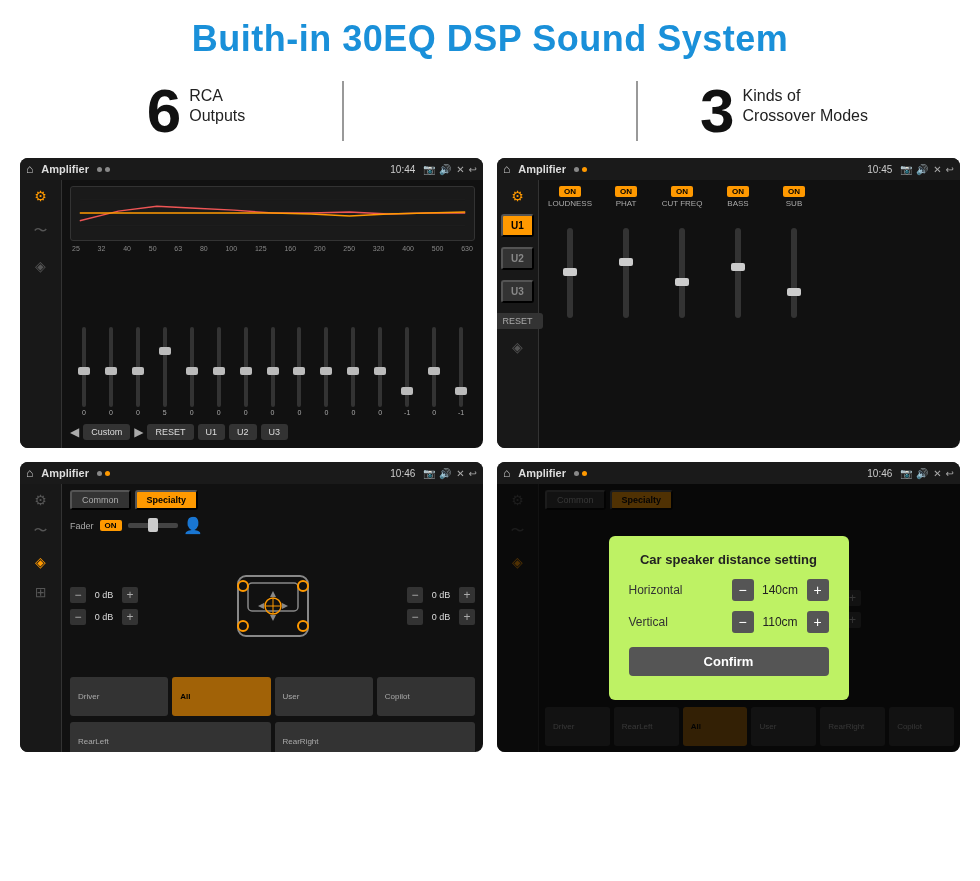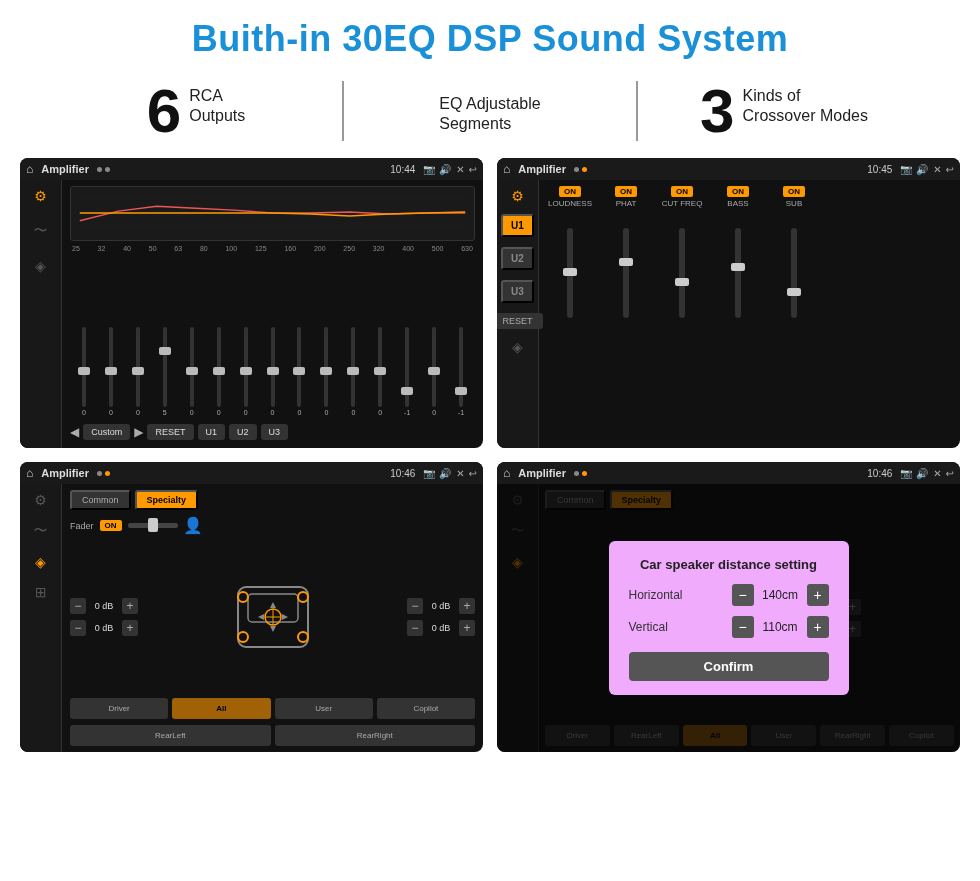--- a/index.html
+++ b/index.html
@@ -394,47 +394,47 @@
     .cross-bottom {
       display: flex;
       gap: 4px;
       flex-wrap: wrap;
     }
     .cross-bottom-btn {
       background: #333;
       color: #aaa;
       border: none;
       border-radius: 3px;
-      padding: 6px 8px;
+      padding: 15px 8px;
       font-size: 8px;
       cursor: pointer;
       flex: 1;
-      text-align: center;
+      text-align: left;
     }
     .cross-bottom-btn.highlight { background: #a16207; color: #000; font-weight: 700; }
 
     
     .screen4-content {
       display: flex;
       height: calc(100% - 22px);
       position: relative;
     }
     .dialog-overlay {
       position: absolute;
       top: 0; left: 0; right: 0; bottom: 0;
       background: rgba(0,0,0,0.5);
       display: flex;
       align-items: center;
       justify-content: center;
       z-index: 10;
     }
     .dialog-box {
-      background: #f0abfc;
+      background: #bef264;
       border-radius: 6px;
-      padding: 16px 20px 14px;
+      padding: 16px 20px 24px;
       min-width: 240px;
       max-width: 280px;
     }
     .dialog-title {
       font-size: 13px;
       font-weight: 700;
       color: #222;
       text-align: center;
       margin-bottom: 12px;
     }
@@ -496,21 +496,20 @@
 
 <h1 class="main-title">Buith-in 30EQ DSP Sound System</h1>
 
 <div class="stats-row">
   <div class="stat-item">
     <span class="stat-number">6</span>
     <span class="stat-label">RCA<br>Outputs</span>
   </div>
   <div class="stat-divider"></div>
   <div class="stat-item">
-    <span class="stat-label">EQ Adjustable<br>Segments</span>
   </div>
   <div class="stat-divider"></div>
   <div class="stat-item">
     <span class="stat-number">3</span>
     <span class="stat-label">Kinds of<br>Crossover Modes</span>
   </div>
 </div>
 
 <div class="screenshots-grid">
 

